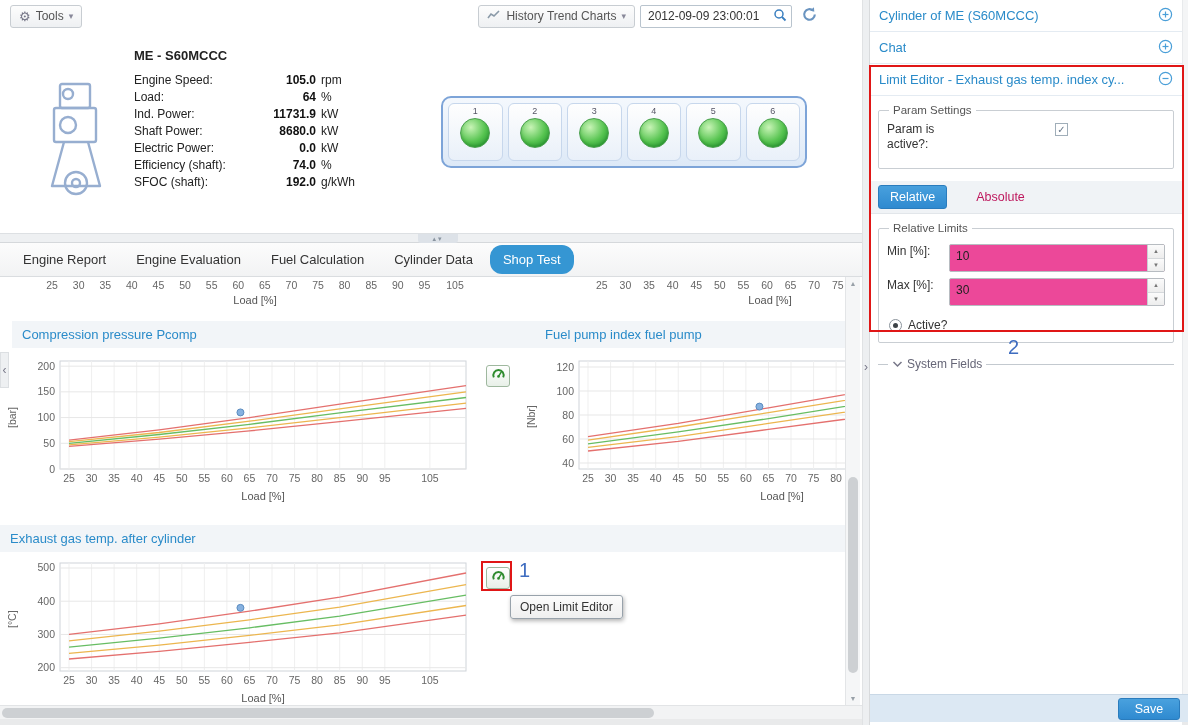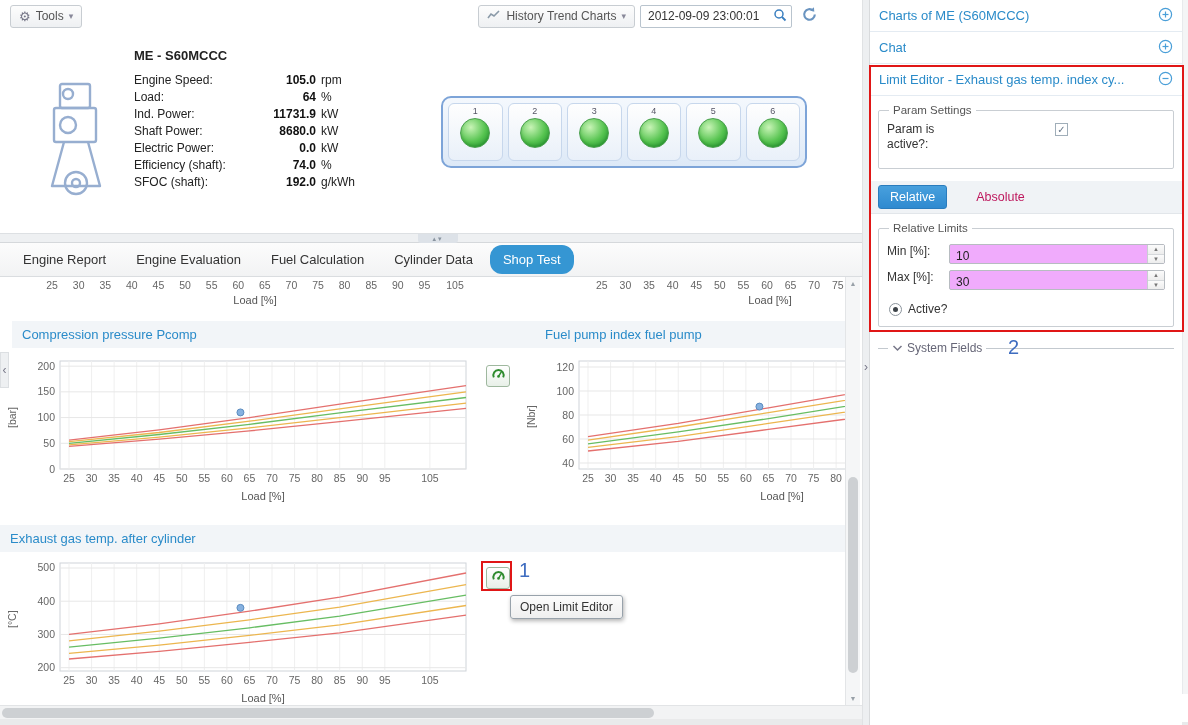--- a/index.html
+++ b/index.html
@@ -81,21 +81,21 @@
   .fs { display:block; margin:8px 8px 0; border:1px solid #c9ced3; border-radius:2px; padding:4px 8px 10px; }
   .fs legend { font-size:11.5px; color:#555; padding:0 4px; margin-left:2px; }
   .param-row { display:flex; padding:2px 0 6px; }
   .param-label { width:64px; font-size:12px; color:#333; line-height:15px; }
   .checkbox { width:13px; height:13px; border:1px solid #a0aeb9; background:#fff; margin-left:104px; margin-top:1px; display:flex; align-items:center; justify-content:center; font-size:10px; color:#68788a; cursor:pointer; }
   .mode-row { display:flex; align-items:center; gap:18px; margin-top:12px; padding:4px 8px; background:#f0f3f6; border-bottom:1px solid #e2e6ea; }
   .btn-mode-active { background:linear-gradient(#48a0dd,#2f8ad0); color:#fff; border:1px solid #2a7cbd; border-radius:3px; padding:4px 11px; font-size:12.5px; cursor:pointer; }
   .btn-mode { background:none; border:none; padding:4px 11px; font-size:12.5px; color:#be185d; cursor:pointer;text-align:center; }
   .limit-row { display:flex; align-items:flex-start; margin-top:6px; }
   .limit-label { width:62px; font-size:12px; color:#333; }
-  .spinner { flex:1; height:20px; border:1px solid #b7bcc1; border-radius:2px; background:#f0abfc; display:flex; cursor:text; }
+  .spinner { flex:1; height:28px; border:1px solid #b7bcc1; border-radius:2px; background:#ec4899; display:flex; cursor:text; }
   .spin-val { flex:1; padding:4px 6px; font-size:12px; color:#222; }
   .spin-btns { width:17px; border-left:1px solid #c9ced3; display:flex; flex-direction:column; }
   .spin-up,.spin-down { flex:1; display:flex; align-items:center; justify-content:center; font-size:6px; color:#777; background:linear-gradient(#fbfbfb,#ededed); cursor:pointer; }
   .spin-up { border-bottom:1px solid #d5d8db; }
   .radio-row { display:flex; align-items:center; gap:6px; margin-top:12px; padding-left:2px; }
   .radio { width:13px; height:13px; border:1px solid #8b949c; border-radius:50%; background:#fff; display:flex; align-items:center; justify-content:center; cursor:pointer; }
   .radio .dot { width:5px; height:5px; border-radius:50%; background:#3d4348; }
   .radio-label { font-size:12px; color:#333; }
   .sysfields { display:flex; align-items:center; margin:14px 8px 0; color:#667; font-size:12px; gap:4px; cursor:pointer; }
   .sysline { height:1px; background:#c3c9cf; }
@@ -465,21 +465,21 @@
   </div>
   <div class="bottom-strip"></div>
   <div class="bottom-strip-right"></div>
 
   <div class="left-collapse">‹</div>
   <div class="vsplit"></div>
   <div class="vsplit-arrow">›</div>
 
   <aside class="sidebar">
     <div class="sb-header">
-      <span class="sb-title">Charts of ME (S60MCCC)</span>
+      <span class="sb-title">Cylinder of ME (S60MCCC)</span>
       <span><svg width="15" height="15" viewBox="0 0 16 16">
             <circle cx="8" cy="8" r="6.5" fill="none" stroke="#4a9fd8" stroke-width="1.3"></circle>
             <line x1="4.8" y1="8" x2="11.2" y2="8" stroke="#4a9fd8" stroke-width="1.3"></line>
             <line x1="8" y1="4.8" x2="8" y2="11.2" stroke="#4a9fd8" stroke-width="1.3"></line>
           </svg></span>
     </div>
     <div class="sb-header">
       <span class="sb-title">Chat</span>
       <span><svg width="15" height="15" viewBox="0 0 16 16">
             <circle cx="8" cy="8" r="6.5" fill="none" stroke="#4a9fd8" stroke-width="1.3"></circle>
@@ -545,20 +545,23 @@
         <span class="sysline ll"></span>
         <span><svg width="11" height="8" viewBox="0 0 11 8">
               <polyline points="1.5,2 5.5,6 9.5,2" fill="none" stroke="#778" stroke-width="1.5"></polyline>
             </svg></span>
         <span>System Fields</span>
         <span class="sysline rr"></span>
       </div>
     </div>
   </aside>
 
+  <div class="save-bar">
+    <button class="save-btn">Save</button>
+  </div>
   <div class="sb-scroll"></div>
 
   <div class="anno-box" id="anno1"></div>
   <div class="anno-box" id="anno2"></div>
   <div class="anno-num" id="num1">1</div>
   <div class="anno-num" id="num2">2</div>
   <div class="tooltip">Open Limit Editor</div>
 
 </div>
 

